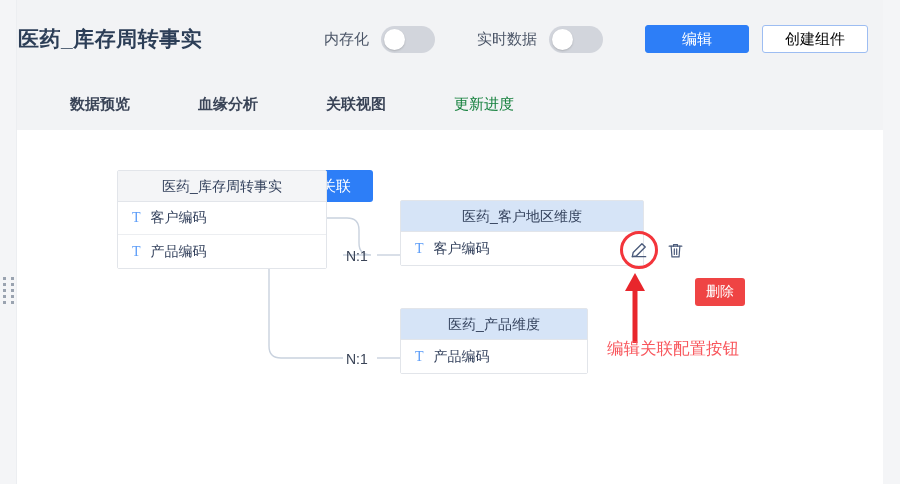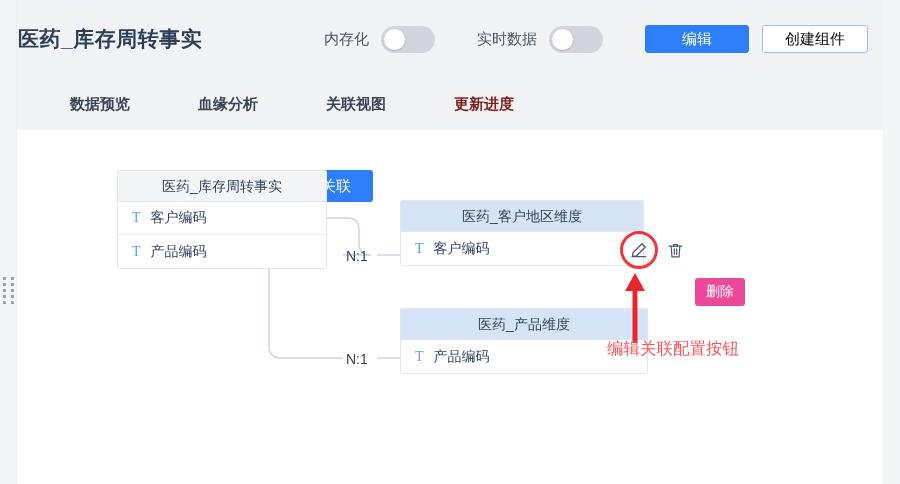--- a/index.html
+++ b/index.html
@@ -94,21 +94,21 @@
     padding-left: 19px;
   }
   .tab {
     position: relative;
     padding: 0 34px;
     display: flex; align-items: center; justify-content: center;
     font-size: 15px; font-weight: bold;
     color: #3a4457; cursor: pointer;
     white-space: nowrap;
   }
-  .tab.plain { font-weight: bold; color: #7f1d1d; text-align: center; }
+  .tab.plain { font-weight: normal; color: #15803d; text-align: center; }
   .tab.active {
     background: #fff; color: #2d7ef7;
   }
   .tab.active::before {
     content: ""; position: absolute; left: 0; right: 0; top: 0;
     height: 3px; background: #2d7ef7;
   }
 
   
   .canvas {
@@ -144,21 +144,21 @@
     background: #fff;
   }
   .field:last-child { border-bottom: none; }
   .t-icon {
     color: #5b9cf8; font-size: 14px; margin-right: 10px;
     font-family: "Liberation Serif", serif;
   }
 
   #card-fact  { left: 100px; top: 40px; width: 210px; }
   #card-cust  { left: 383px; top: 70px; width: 244px; }
-  #card-prod  { left: 383px; top: 178px; width: 248px; }
+  #card-prod  { left: 383px; top: 178px; width: 188px; }
 
   
   #add-rel {
     position: absolute; left: 252px; top: 40px;
     width: 104px; height: 32px;
     background: #2d7ef7; color: #fff;
     border-radius: 3px;
     display: flex; align-items: center; justify-content: center;
     font-size: 15px; cursor: pointer;
   }
@@ -181,21 +181,21 @@
   .icon-btn + .icon-btn { margin-left: 12px; }
   .hl-ring {
     position: absolute; left: 603px; top: 101px;
     width: 38px; height: 38px; border-radius: 50%;
     border: 3px solid #f3353b; pointer-events: none;
   }
 
   
   .tooltip {
     position: absolute; left: 678px; top: 148px;
-    background: #ec4899; color: #fff;
+    background: #ef4444; color: #fff;
     font-size: 14px; padding: 5px 11px; border-radius: 3px;
     white-space: nowrap;
   }
 
   
   .anno-arrow { position: absolute; left: 606px; top: 139px; }
   .anno-text {
     position: absolute; left: 590px; top: 208px;
     color: #f8565c; font-size: 16.5px; white-space: nowrap;
   }

